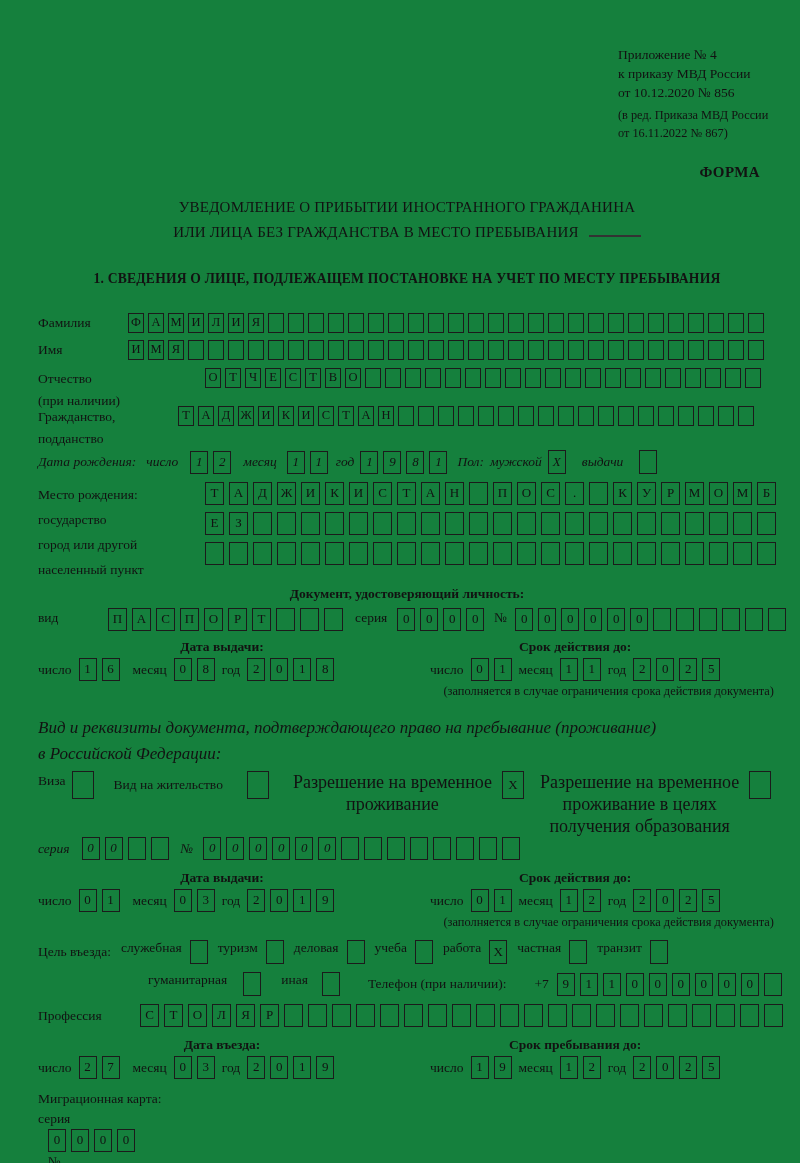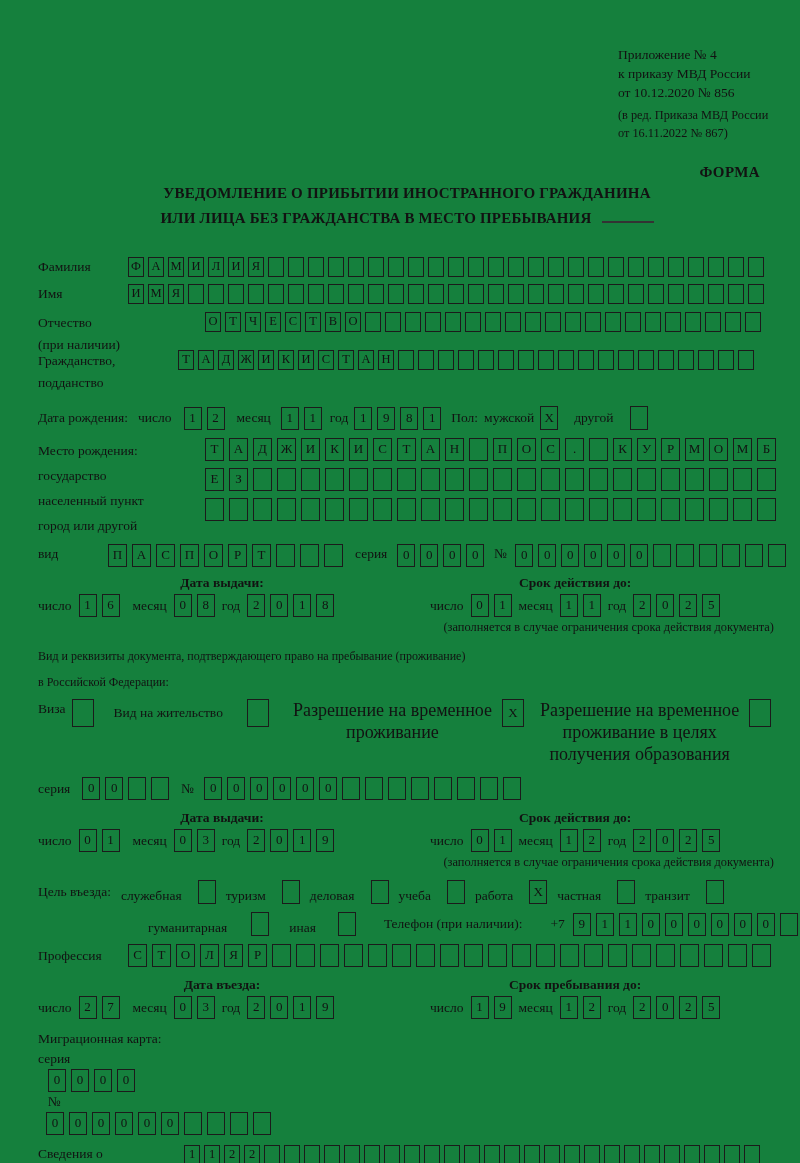--- a/index.html
+++ b/index.html
@@ -9,55 +9,55 @@
     font-family: "Liberation Serif", "DejaVu Serif", serif;
     color: #121212;
   }
   .page { width: 800px; height: 1163px; padding: 45px 24px 0 38px; overflow: hidden; position: relative; background:#15803d; }
 
   
   .law-ref { margin-left: 580px; font-size: 13.5px; line-height: 19px; }
   .law-ref .g2 { margin-top: 4px; font-size: 12.3px; line-height: 18px; }
   .forma { text-align: right; padding-right: 16px; font-weight: bold; font-size: 15px; margin-top: 22px; letter-spacing: .4px; }
 
-  .title { text-align: center; font-weight: bold; font-size: 15px; line-height: 25px; letter-spacing:.2px; }
+  .title { text-align: center; font-weight: normal; font-size: 15px; line-height: 25px; margin-top: 14px; letter-spacing:.2px; }
   .blank { display: inline-block; width: 52px; border-bottom: 2px solid #333; margin-left: 10px; vertical-align: baseline; }
   .sec { margin-top: 26px; font-weight: bold; font-size: 13.6px; text-align: center; letter-spacing:.2px; }
 
   .frow { display: flex; align-items: flex-start; }
   .lbl { font-size: 13.5px; line-height: 20px; flex: none; }
   .lblblock { font-size: 13.5px; line-height: 22px; flex: none; }
 
   .cells { display: flex; gap: 4px; flex-wrap: nowrap; }
   .cell { flex: none; width: 16px; height: 20px; border: 1.5px solid #1b1b1b; text-align: center;
           font-size: 12.5px; line-height: 17px; font-family: "Liberation Serif", serif; }
   .cells.lg { gap: 5px; } .cells.lg .cell { width: 19px; height: 23px; font-size: 13px; line-height: 20px; }
   .cells.dg { gap: 5px; } .cells.dg .cell { width: 18px; height: 23px; font-size: 13px; line-height: 20px; }
 
   .cb { flex: none; display: inline-block; width: 18px; height: 24px; border: 1.5px solid #1b1b1b;
         text-align: center; font-size: 13px; line-height: 21px; }
   .cb.big { width: 22px; height: 28px; line-height: 25px; }
 
   .w70 { width: 70px; } .w90 { width: 90px; } .w140 { width: 140px; } .w146 { width: 146px; } .w167 { width: 167px; }
   .mt4{margin-top:4px;} .mt6{margin-top:6px;} .mt7{margin-top:7px;} .mt8{margin-top:8px;} .mt10{margin-top:10px;}
-  .mt12{margin-top:12px;} .mt26{margin-top:26px;}
+  .mt12{margin-top:0;font-style:italic;} .mt26{margin-top:26px;}
   .ml6{margin-left:6px;} .ml8{margin-left:8px;} .ml10{margin-left:10px;} .ml12{margin-left:12px;}
   .ml16{margin-left:16px;} .ml20{margin-left:20px;} .ml24{margin-left:24px;} .ml28{margin-left:28px;}
 
   .center-b { text-align: center; font-weight: bold; font-size: 13.5px; }
   .datepair { display: flex; align-items: flex-end; }
   .datecol { display: flex; flex-direction: column; }
   .datecol .dhead { font-weight: bold; font-size: 13.5px; text-align: center; margin-bottom: 3px; }
   .dateline { display: flex; align-items: center; gap: 7px; font-size: 13.5px; }
   .note { font-size: 12.4px; text-align: right; padding-right: 2px; margin-top: 3px; }
-  .intro { font-size: 12px; line-height: 26px; margin-top: 8px; }
+  .intro { font-size: 17px; line-height: 26px; margin-top: 16px; font-style: italic; }
 
   .optblock { display: flex; align-items: flex-start; gap: 10px; }
   .optlines { font-size: 18px; line-height: 22px; text-align: center; }
-  .opt { display: inline-flex; align-items: flex-end; gap: 16px; font-size: 13.5px; }
+  .opt { display: inline-flex; align-items: flex-start; gap: 8px; font-size: 13.5px; }
 
   .stackrows { display: flex; flex-direction: column; gap: 7px; }
   .stackrows2 { display: flex; flex-direction: column; gap: 11px; }
 </style>
 </head>
 <body>
 
 <div class="page">
 
   <div class="law-ref">
@@ -72,20 +72,21 @@
 
   <div class="forma">ФОРМА</div>
 
   <div class="title">
     <div>УВЕДОМЛЕНИЕ О ПРИБЫТИИ ИНОСТРАННОГО ГРАЖДАНИНА</div>
     <div>
       <span>ИЛИ ЛИЦА БЕЗ ГРАЖДАНСТВА В МЕСТО ПРЕБЫВАНИЯ</span><span class="blank"></span>
     </div>
   </div>
 
+  <div class="sec">1. СВЕДЕНИЯ О ЛИЦЕ, ПОДЛЕЖАЩЕМ ПОСТАНОВКЕ НА УЧЕТ ПО МЕСТУ ПРЕБЫВАНИЯ</div>
 
   <div class="frow mt26">
     <div class="lbl w90">Фамилия</div>
     <div class="cells">
         <span class="cell">Ф</span>
         <span class="cell">А</span>
         <span class="cell">М</span>
         <span class="cell">И</span>
         <span class="cell">Л</span>
         <span class="cell">И</span>
@@ -246,30 +247,30 @@
     <span class="lbl ml8">год</span>
     <div class="cells dg ml6">
         <span class="cell">1</span>
         <span class="cell">9</span>
         <span class="cell">8</span>
         <span class="cell">1</span>
       </div>
     <span class="lbl ml10">Пол:</span>
     <span class="lbl ml6">мужской</span>
     <span class="cb ml6">X</span>
-    <span class="lbl ml16">другой</span>
+    <span class="lbl ml16">выдачи</span>
     <span class="cb ml16"></span>
   </div>
 
   <div class="frow mt8">
     <div class="lblblock w167" style="line-height:25px;">
       <div>Место рождения:</div>
       <div>государство</div>
+      <div>город или другой</div>
       <div>населенный пункт</div>
-      <div>город или другой</div>
     </div>
     <div class="stackrows">
       <div class="cells lg">
           <span class="cell">Т</span>
           <span class="cell">А</span>
           <span class="cell">Д</span>
           <span class="cell">Ж</span>
           <span class="cell">И</span>
           <span class="cell">К</span>
           <span class="cell">И</span>
@@ -339,20 +340,21 @@
           <span class="cell"></span>
           <span class="cell"></span>
           <span class="cell"></span>
           <span class="cell"></span>
           <span class="cell"></span>
           <span class="cell"></span>
         </div>
     </div>
   </div>
 
+  <div class="center-b mt4">Документ, удостоверяющий личность:</div>
 
   <div class="frow mt6" style="align-items:flex-start;">
     <div class="lbl w70">вид</div>
     <div class="cells lg">
         <span class="cell">П</span>
         <span class="cell">А</span>
         <span class="cell">С</span>
         <span class="cell">П</span>
         <span class="cell">О</span>
         <span class="cell">Р</span>
@@ -585,21 +587,21 @@
         <span class="cell">0</span>
         <span class="cell">0</span>
         <span class="cell">0</span>
         <span class="cell">0</span>
         <span class="cell">0</span>
         <span class="cell">0</span>
         <span class="cell"></span>
       </div>
   </div>
 
-  <div class="frow mt8" style="align-items:center;">
+  <div class="frow mt8" style="align-items:center;gap:12px;">
     <div class="lbl w90">Профессия</div>
     <div class="cells lg">
         <span class="cell">С</span>
         <span class="cell">Т</span>
         <span class="cell">О</span>
         <span class="cell">Л</span>
         <span class="cell">Я</span>
         <span class="cell">Р</span>
         <span class="cell"></span>
         <span class="cell"></span>

